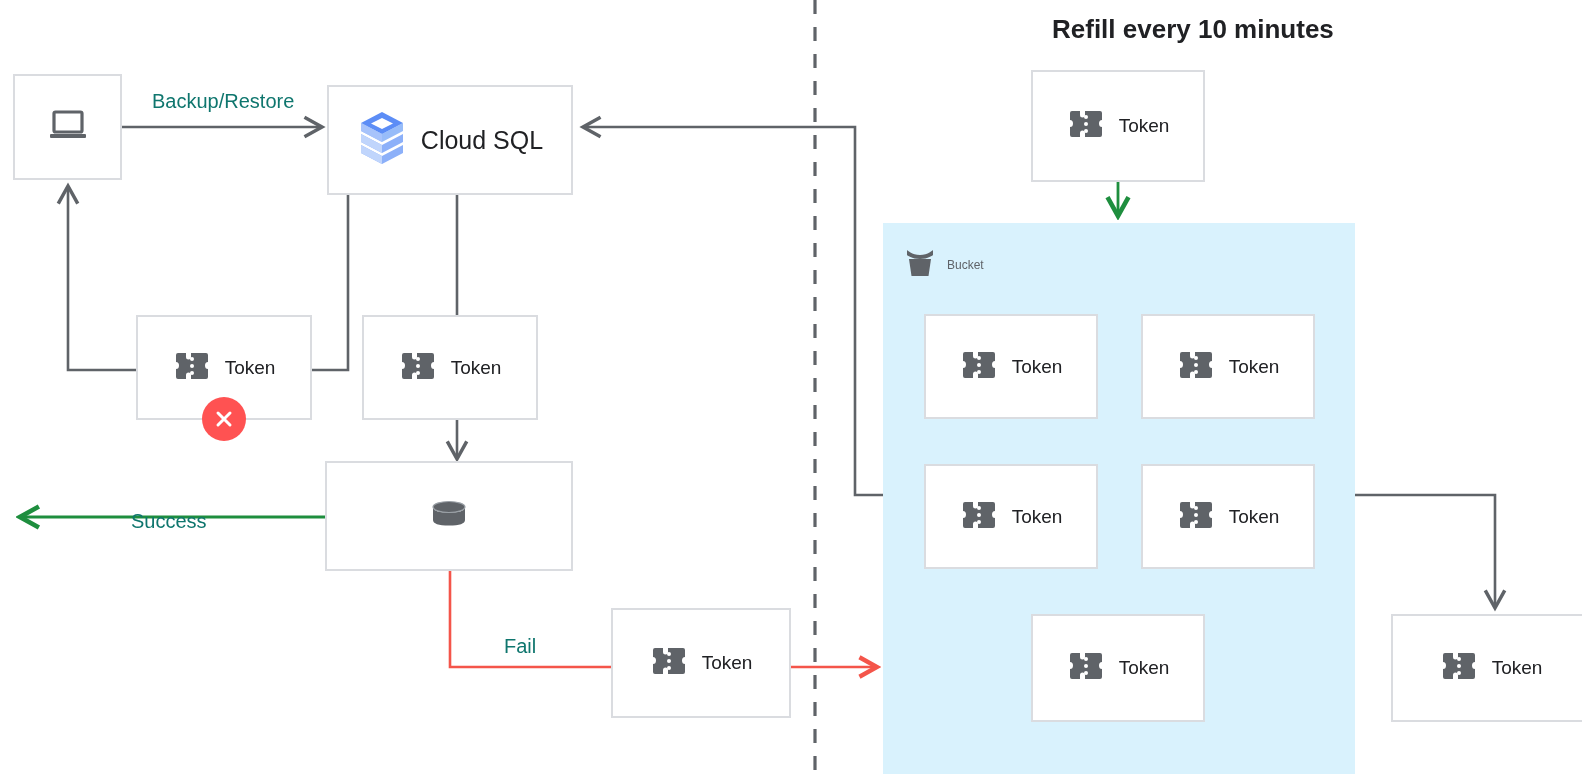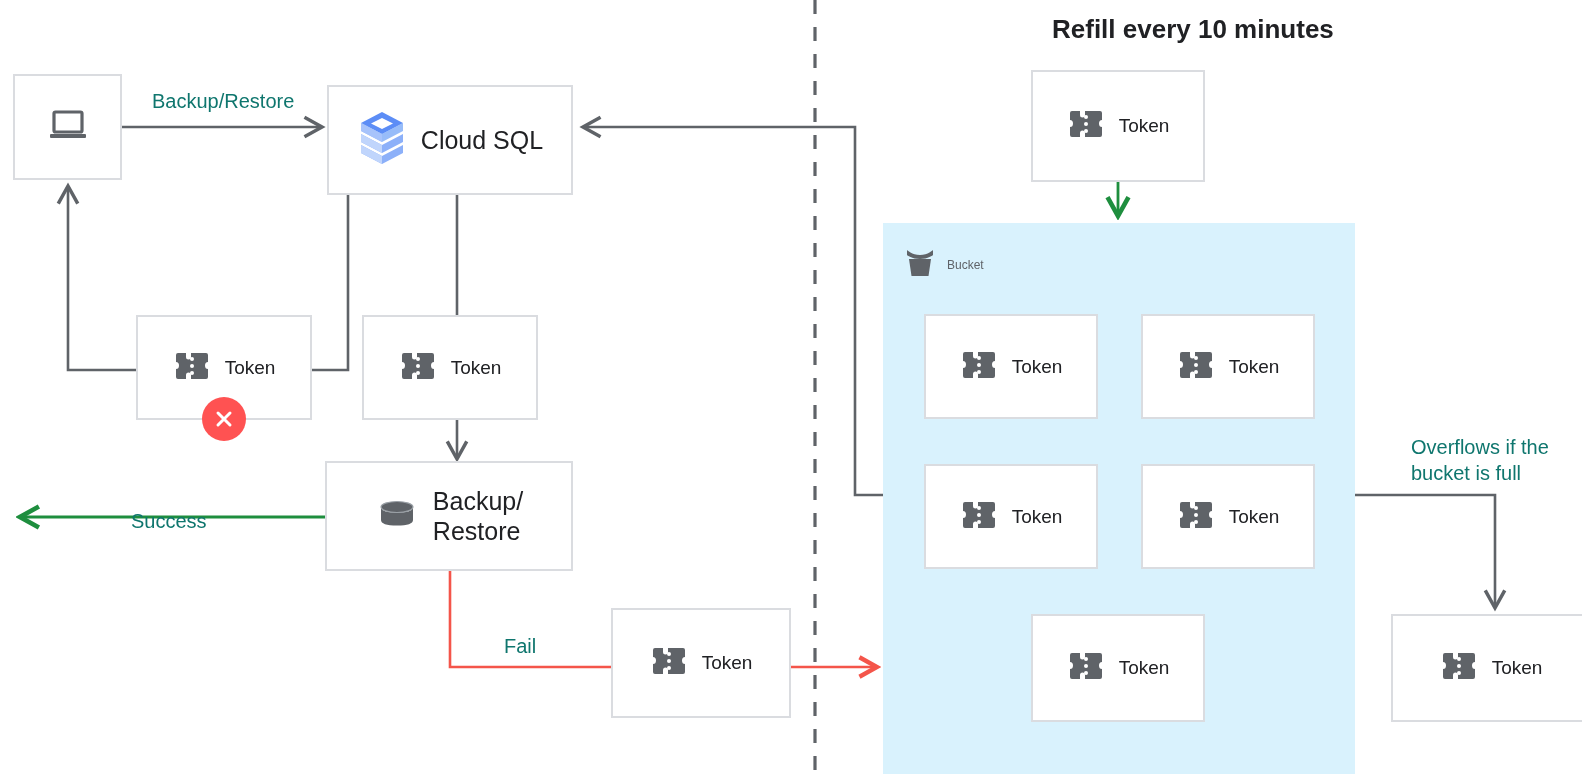--- a/index.html
+++ b/index.html
@@ -132,22 +132,20 @@
     </g>
 
     <path d="M815,0 L815,774" stroke="#5f6368" stroke-width="3.2" stroke-dasharray="14 13" fill="none"></path>
   </svg>
 
   <div class="diagram-title" style="left:1052px; top:14px;">Refill every 10 minutes</div>
 
   <div class="edge-label" style="left:152px; top:88px;">Backup/Restore</div>
   <div class="edge-label" style="left:131px; top:508px;">Success</div>
   <div class="edge-label" style="left:504px; top:633px;">Fail</div>
-  <div class="edge-label" style="left:1411px; top:434px;">Overflows if the
-bucket is full</div>
 
   <div class="bucket-title" style="left:903px; top:248px;">
     <span>
       <svg width="34" height="30" viewBox="0 0 34 30">
         <path d="M4,2 C4,2 9,7 17,7 C25,7 30,2 30,2 L30,7 C30,7 25,11 17,11 C9,11 4,7 4,7 Z" fill="#5f6368"></path>
         <path d="M6,11 L28,11 L25.5,28 L8.5,28 Z" fill="#5f6368"></path>
       </svg>
     </span>
     <span>Bucket</span>
   </div>
@@ -217,22 +215,20 @@
 
   <div class="node" style="left:325px; top:461px; width:248px; height:110px;">
     <div class="node-inner">
       <span>
         <svg width="44" height="34" viewBox="0 0 44 34">
           <ellipse cx="22" cy="10" rx="16" ry="5.5" fill="#5f6368"></ellipse>
           <path d="M6,10 L6,23 Q6,28.5 22,28.5 Q38,28.5 38,23 L38,10 Q38,15.5 22,15.5 Q6,15.5 6,10 Z" fill="#5f6368"></path>
           <ellipse cx="22" cy="10" rx="16" ry="5.5" fill="none" stroke="#9aa0a6" stroke-width="1.2"></ellipse>
         </svg>
       </span>
-      <span class="node-label">Backup/
-Restore</span>
     </div>
   </div>
 
   <div class="node" style="left:611px; top:608px; width:180px; height:110px;">
     <div class="node-inner">
       <span>
         <svg width="38" height="34" viewBox="0 0 38 34">
           <path d="M5,4 L13,4 L13,8 Q13,10.5 15.5,10.5 Q18,10.5 18,8 L18,4 L33,4 Q35,4 35,6 L35,13 Q32,13 32,16.5 Q32,20 35,20 L35,28 Q35,30 33,30 L18,30 L18,26 Q18,23.5 15.5,23.5 Q13,23.5 13,26 L13,30 L5,30 Q3,30 3,28 L3,20 Q6,20 6,16.5 Q6,13 3,13 L3,6 Q3,4 5,4 Z" fill="#5f6368"></path>
           <circle cx="19" cy="10" r="2" fill="#ffffff"></circle>
           <circle cx="19" cy="17" r="2" fill="#ffffff"></circle>

